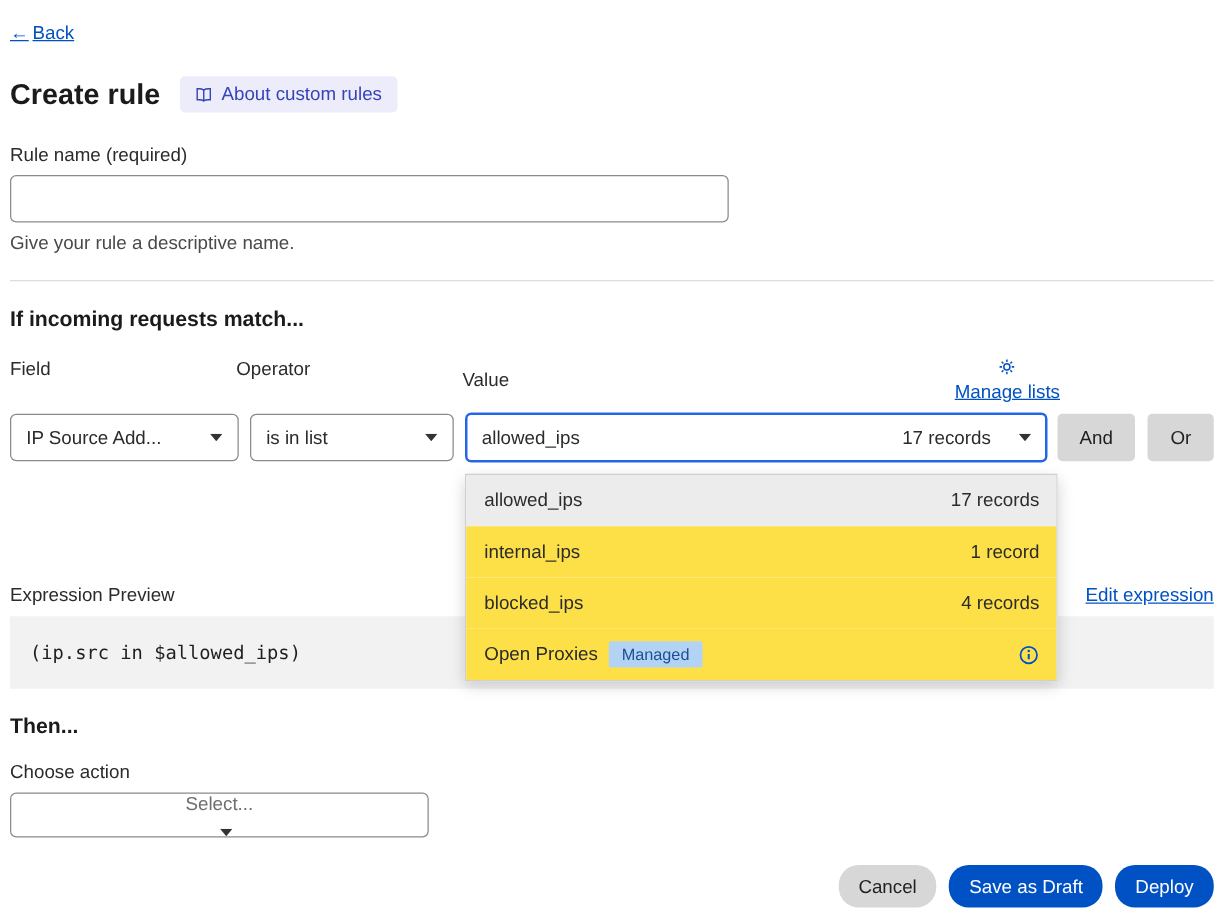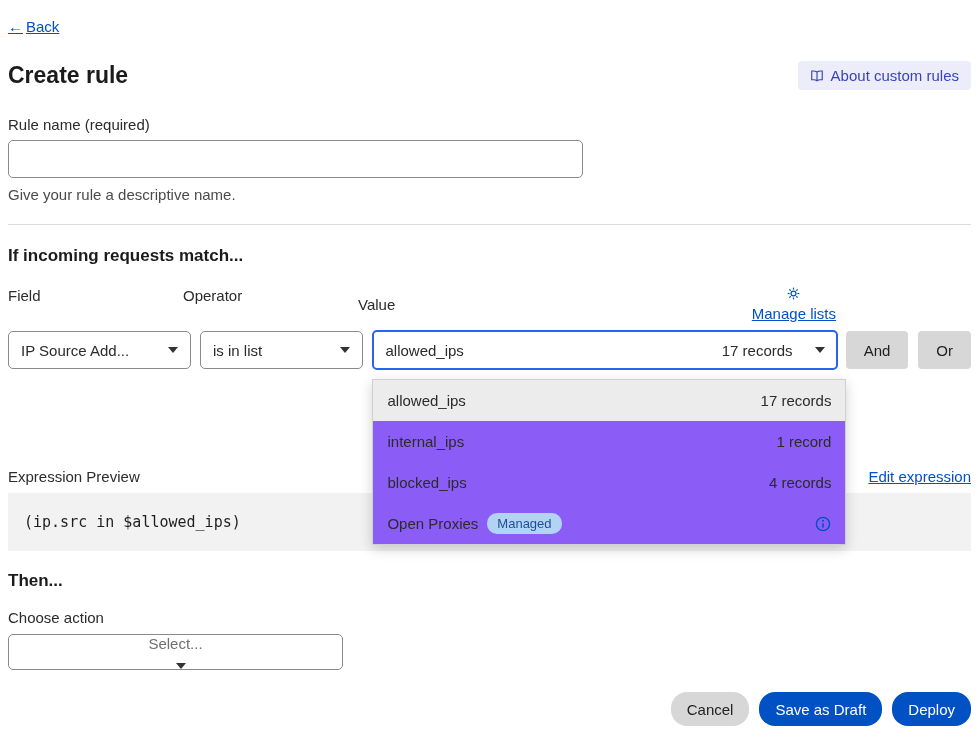--- a/index.html
+++ b/index.html
@@ -11,21 +11,21 @@
   .page { padding:18px 8px 0 8px; }
 
   a, .link { color:#0051c3; text-decoration:underline; cursor:pointer; }
 
   
   .back-row { display:flex; align-items:center; }
   .back-link { display:inline-flex; align-items:center; gap:3px; font-size:15px; }
   .back-arrow { text-decoration:none; display:inline-block; }
 
   
-  .title-row { margin-top:26px; display:flex; align-items:center; gap:16px;justify-content:space-between; }
+  .title-row { margin-top:26px; display:flex; align-items:center; gap:16px; }
   .page-title { font-size:23px; font-weight:700; color:#1b1b1b; }
   .about-badge {
     display:inline-flex; align-items:center; gap:7px;
     background:#edecfa; color:#3644b8; border-radius:4px;
     padding:6px 12px; font-size:15px; cursor:pointer;
   }
 
   
   .field-label { margin-top:26px; font-size:15px; color:#2b2b2b; }
   .rule-name-input {
@@ -33,21 +33,21 @@
     border:1px solid #8a8a8a; border-radius:5px; padding:0 12px;
     font-family:"Liberation Sans", sans-serif; font-size:15px; color:#2b2b2b;
   }
   .helper-text { margin-top:8px; font-size:15px; color:#4a4a4a; }
 
   .divider { margin-top:21px; border:none; border-top:1px solid #dcdcdc; height:0; }
 
   .section-heading { margin-top:21px; font-size:17px; font-weight:700; color:#1b1b1b; }
 
   
-  .cond-labels { margin-top:21px; display:flex; gap:7px; font-size:15px; }
+  .cond-labels { margin-top:21px; display:flex; gap:13px; font-size:15px; }
   .lbl-field { width:168px; }
   .lbl-operator { width:168px; }
   .lbl-value { width:478px; display:flex; justify-content:space-between; align-items:center; }
   .manage-lists { display:inline-flex; align-items:center; gap:5px; font-size:15px;flex-direction:column; }
   .cond-row { margin-top:9px; display:flex; gap:9px; align-items:flex-start; }
   .col-field { width:188px; }
   .col-operator { width:168px; }
   .col-value { width:478px; position:relative; }
 
   .selectbox {
@@ -67,26 +67,26 @@
   }
 
   
   .dropdown-panel {
     position:absolute; top:48px; left:0; width:474px; z-index:10;
     background:#fff; border:1px solid #d0d0d0;
     box-shadow:0 4px 12px rgba(0,0,0,0.18);
   }
   .panel-item {
     height:41px; display:flex; align-items:center; justify-content:space-between;
-    padding:0 14px; font-size:15px; color:#2b2b2b; cursor:pointer; background:#8b5cf6;
+    padding:0 14px; font-size:15px; color:#2b2b2b; cursor:pointer; background:#fde047;
   }
   .panel-item.selected { background:#ececec; }
   .panel-item .item-left { display:flex; align-items:center; gap:9px; }
   .managed-pill {
-    background:#b3d3f5; color:#1d4f93; border-radius:10px;
+    background:#b3d3f5; color:#1d4f93; border-radius:2px;
     font-size:13px; padding:2px 10px; line-height:17px;
   }
 
   
   .expr-header { margin-top:98px; display:flex; justify-content:space-between; align-items:center; }
   .expr-label { font-size:15px; color:#2b2b2b; }
   .code-block {
     margin-top:8px; height:58px; background:#f2f2f2;
     display:flex; align-items:center; padding:0 16px;
     font-family:"DejaVu Sans Mono", monospace; font-size:15px; color:#1f1f1f;

